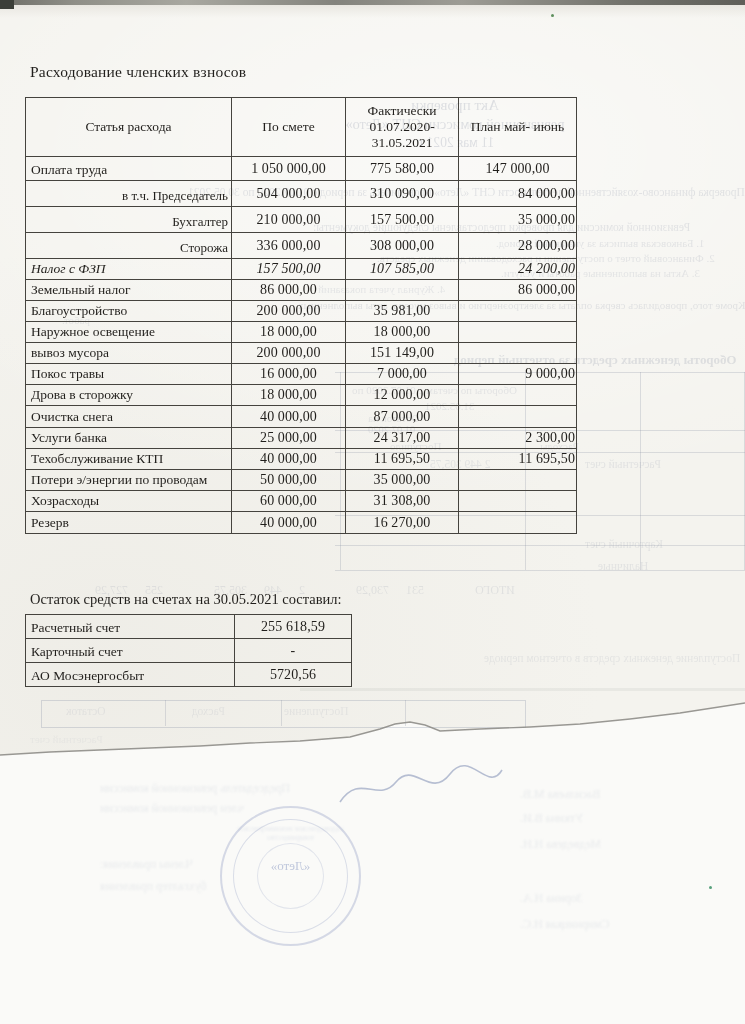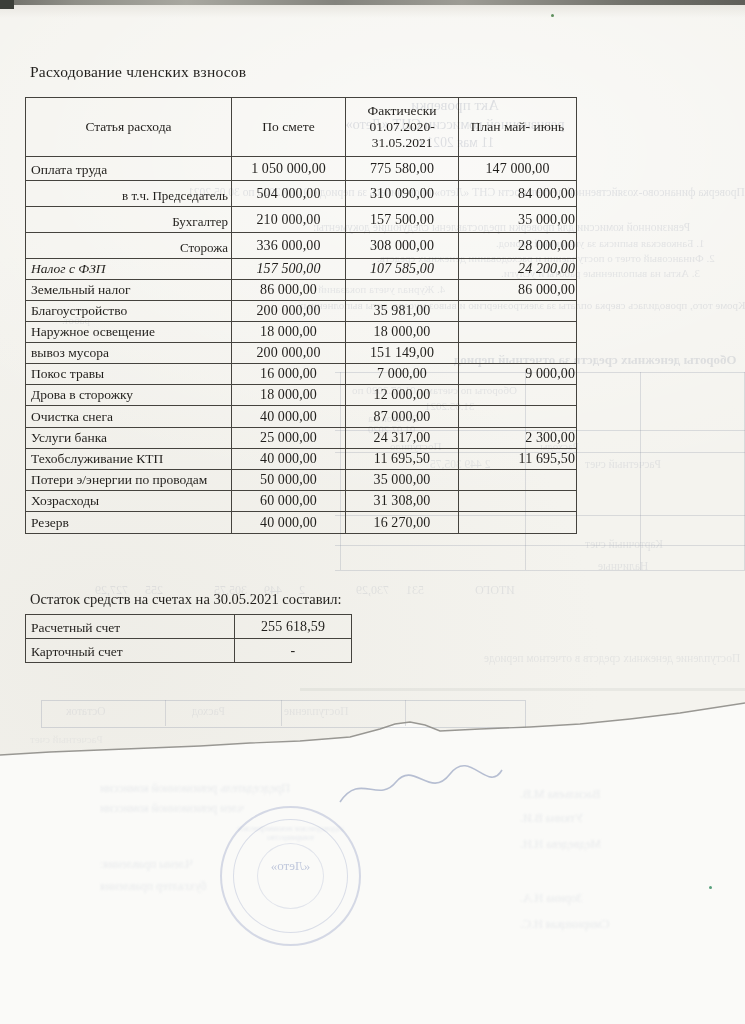--- a/index.html
+++ b/index.html
@@ -281,16 +281,20 @@
         </colgroup>
       <tbody id="balanceBody">
           <tr style="height: 24px;">
             <td class="lbl">Расчетный счет</td>
             <td class="num">255 618,59</td>
           </tr>
           <tr style="height: 24px;">
             <td class="lbl">Карточный счет</td>
             <td class="num">-</td>
           </tr>
+          <tr style="height: 24px;">
+            <td class="lbl">АО Мосэнергосбыт</td>
+            <td class="num">5720,56</td>
+          </tr>
         </tbody>
     </table>
   </div>
 </div>
 
 </body></html>

